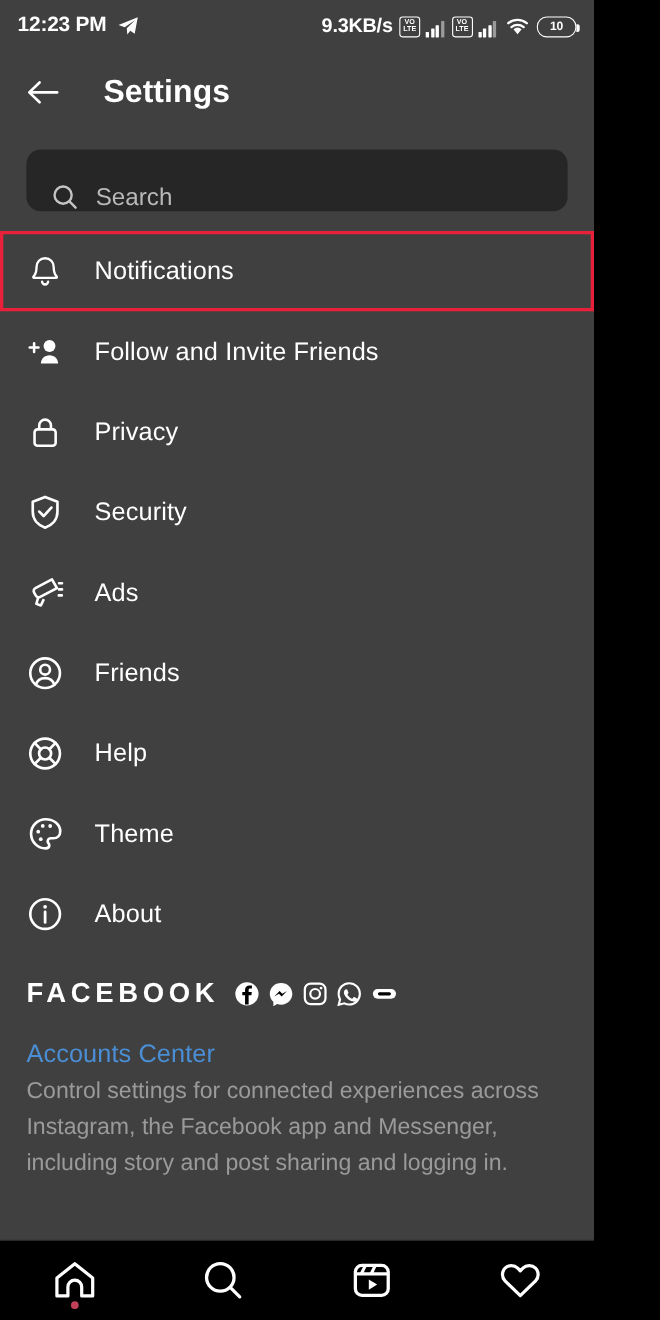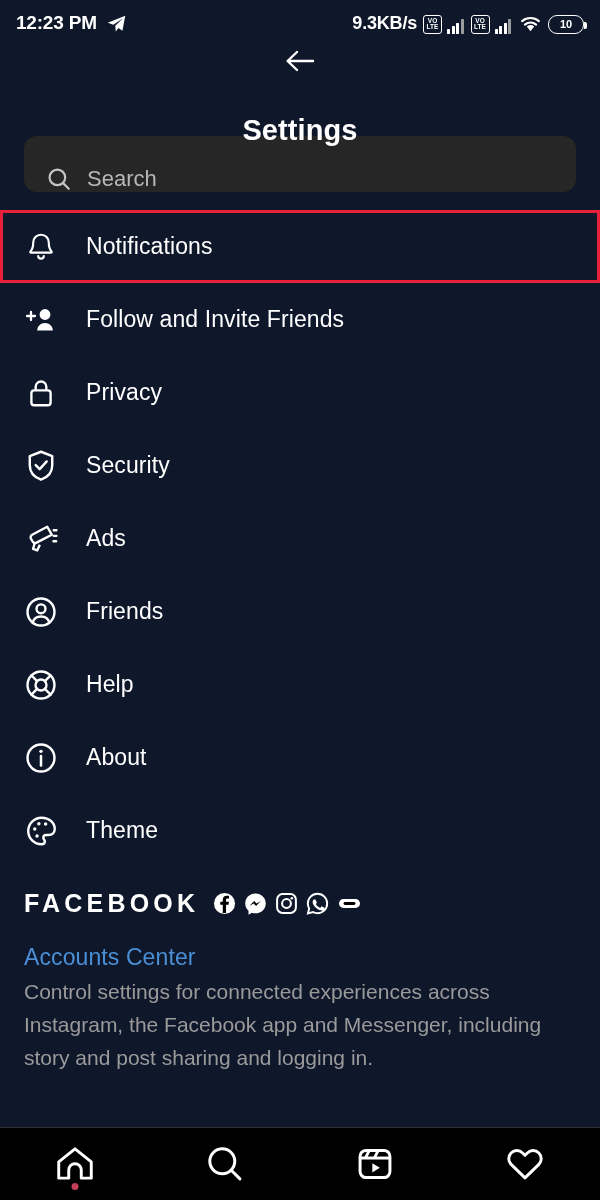--- a/index.html
+++ b/index.html
@@ -3,21 +3,21 @@
 <meta charset="utf-8">
 <style>
   * { margin:0; padding:0; box-sizing:border-box; }
   html, body {
     width:600px; height:1200px;
     background:#000;
     font-family:"Liberation Sans", sans-serif;
     color:#fff;
     overflow:hidden;
   }
-  .screen { position:relative; width:600px; height:1200px; background:#0f172a; }
+  .screen { position:relative; width:540px; height:1200px; background:#404040; }
 
   
   .statusbar {
     height:46px; display:flex; align-items:center;
     padding:0 16px; font-size:19px; font-weight:700;
     letter-spacing:-0.2px;
   }
   .sb-left { display:flex; align-items:center; gap:9px; }
   .sb-right { margin-left:auto; display:flex; align-items:flex-end; gap:5px; }
   .sb-speed { font-size:18px; font-weight:700; margin-right:1px; }
@@ -36,21 +36,21 @@
     width:36px; height:19px; border:1.8px solid #fff; border-radius:9px;
     display:flex; align-items:center; justify-content:center;
     font-size:11px; font-weight:700; position:relative;
   }
   .battery::after{
     content:""; position:absolute; right:-4px; top:6px;
     width:3px; height:7px; background:#fff; border-radius:0 2px 2px 0;
   }
 
   
-  .header { height:76px; display:flex; align-items:center; padding:0 22px; gap:38px;flex-direction:column; }
+  .header { height:76px; display:flex; align-items:center; padding:0 22px; gap:38px; }
   .back-btn { width:34px; height:34px; display:flex; align-items:center; justify-content:center; }
   .page-title { font-size:29px; font-weight:700; letter-spacing:0.1px; }
 
   
   .search-wrap { padding:14px 24px 0 24px; }
   .search-bar {
     height:56px; background:#262626; border-radius:13px;
     display:flex; align-items:flex-end; gap:15px; padding:0 22px;
   }
   .search-placeholder { font-size:22px; color:#b8b8b8; }
@@ -237,41 +237,41 @@
           <circle cx="14" cy="14" r="11.8" stroke="#fff" stroke-width="2.1" fill="none"></circle>
           <circle cx="14" cy="14" r="4.8" stroke="#fff" stroke-width="2.1" fill="none"></circle>
           <path d="M5.6 5.6 10.6 10.6M22.4 5.6 17.4 10.6M5.6 22.4 10.6 17.4M22.4 22.4 17.4 17.4" stroke="#fff" stroke-width="2.1" stroke-linecap="round"></path>
         </svg>
       </span>
       <span class="lbl">Help</span>
     </div>
 
     <div class="row">
       <span class="ic">
-        <svg width="32" height="32" viewBox="0 0 28 28">
-          <circle cx="14" cy="14" r="11.8" stroke="#fff" stroke-width="2.1" fill="none"></circle>
-          <circle cx="14" cy="8.2" r="1.5" fill="#fff"></circle>
-          <path d="M14 12.2v8.4" stroke="#fff" stroke-width="2.2" stroke-linecap="round"></path>
-        </svg>
-      </span>
-      <span class="lbl">About</span>
-    </div>
-
-    <div class="row">
-      <span class="ic">
         <svg width="33" height="32" viewBox="0 0 28 28">
           <path d="M14 2.4C7.6 2.4 2.4 7.6 2.4 14S7.6 25.6 14 25.6c1.8 0 2.9-1.1 2.9-2.5 0-.7-.3-1.2-.7-1.7-.4-.5-.6-.9-.6-1.5 0-1.3 1.1-2.4 2.5-2.4h2.1c3.2 0 5.4-2.2 5.4-5.4 0-5.3-4.9-9.7-11.6-9.7z" stroke="#fff" stroke-width="2.1" fill="none" stroke-linejoin="round"></path>
           <circle cx="8.1" cy="12.3" r="1.5" fill="#fff"></circle>
           <circle cx="11.7" cy="7.7" r="1.5" fill="#fff"></circle>
           <circle cx="17.6" cy="7.8" r="1.5" fill="#fff"></circle>
           <circle cx="10.1" cy="18.3" r="1.5" fill="#fff"></circle>
         </svg>
       </span>
       <span class="lbl">Theme</span>
     </div>
+
+    <div class="row">
+      <span class="ic">
+        <svg width="32" height="32" viewBox="0 0 28 28">
+          <circle cx="14" cy="14" r="11.8" stroke="#fff" stroke-width="2.1" fill="none"></circle>
+          <circle cx="14" cy="8.2" r="1.5" fill="#fff"></circle>
+          <path d="M14 12.2v8.4" stroke="#fff" stroke-width="2.2" stroke-linecap="round"></path>
+        </svg>
+      </span>
+      <span class="lbl">About</span>
+    </div>
   </div>
 
   <div class="fb-section">
     <div class="fb-head">
       <span class="fb-word">FACEBOOK</span>
       <span class="fb-apps">
         <span>
           <svg width="23" height="23" viewBox="0 0 24 24">
             <circle cx="12" cy="12" r="11" fill="#fff"></circle>
             <path d="M13.6 22V13.4h2.6l.4-3.1h-3V8.4c0-.9.25-1.5 1.55-1.5H16.7V4.15C16.4 4.1 15.4 4 14.25 4c-2.4 0-4.05 1.5-4.05 4.2v2.1H7.6v3.1h2.6V22z" fill="#000"></path>

